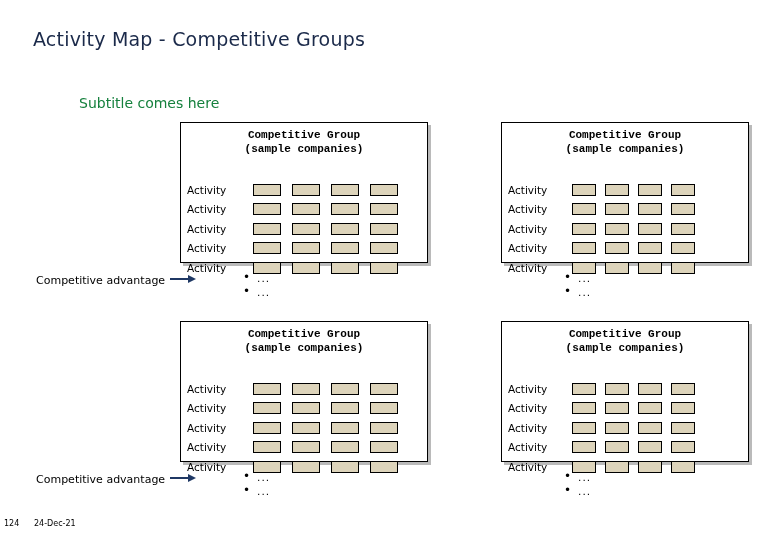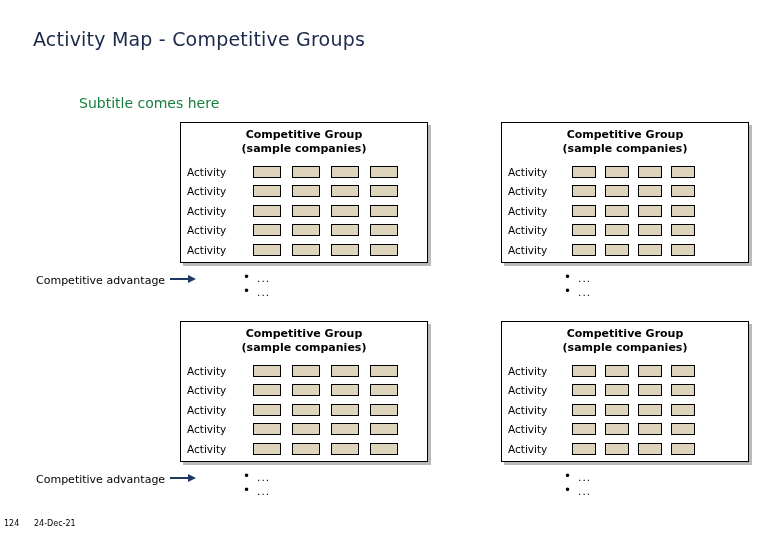--- a/index.html
+++ b/index.html
@@ -45,23 +45,24 @@
     box-shadow: 3px 3px 0 rgba(130,130,130,0.55);
     box-sizing: border-box;
   }
   .panel-header {
     text-align: center;
     font-size: 11px;
     font-weight: bold;
     color: #000000;
     line-height: 14px;
     padding-top: 5px;
+    font-family: Liberation Mono, monospace;
   }
   .panel-rows {
-    margin-top: 6px;
+    margin-top: 24px;
   }
   .prow {
     display: flex;
     align-items: center;
     height: 19.5px;
   }
   .prow-label {
     font-size: 10.5px;
     color: #000000;
     width: 72px;

